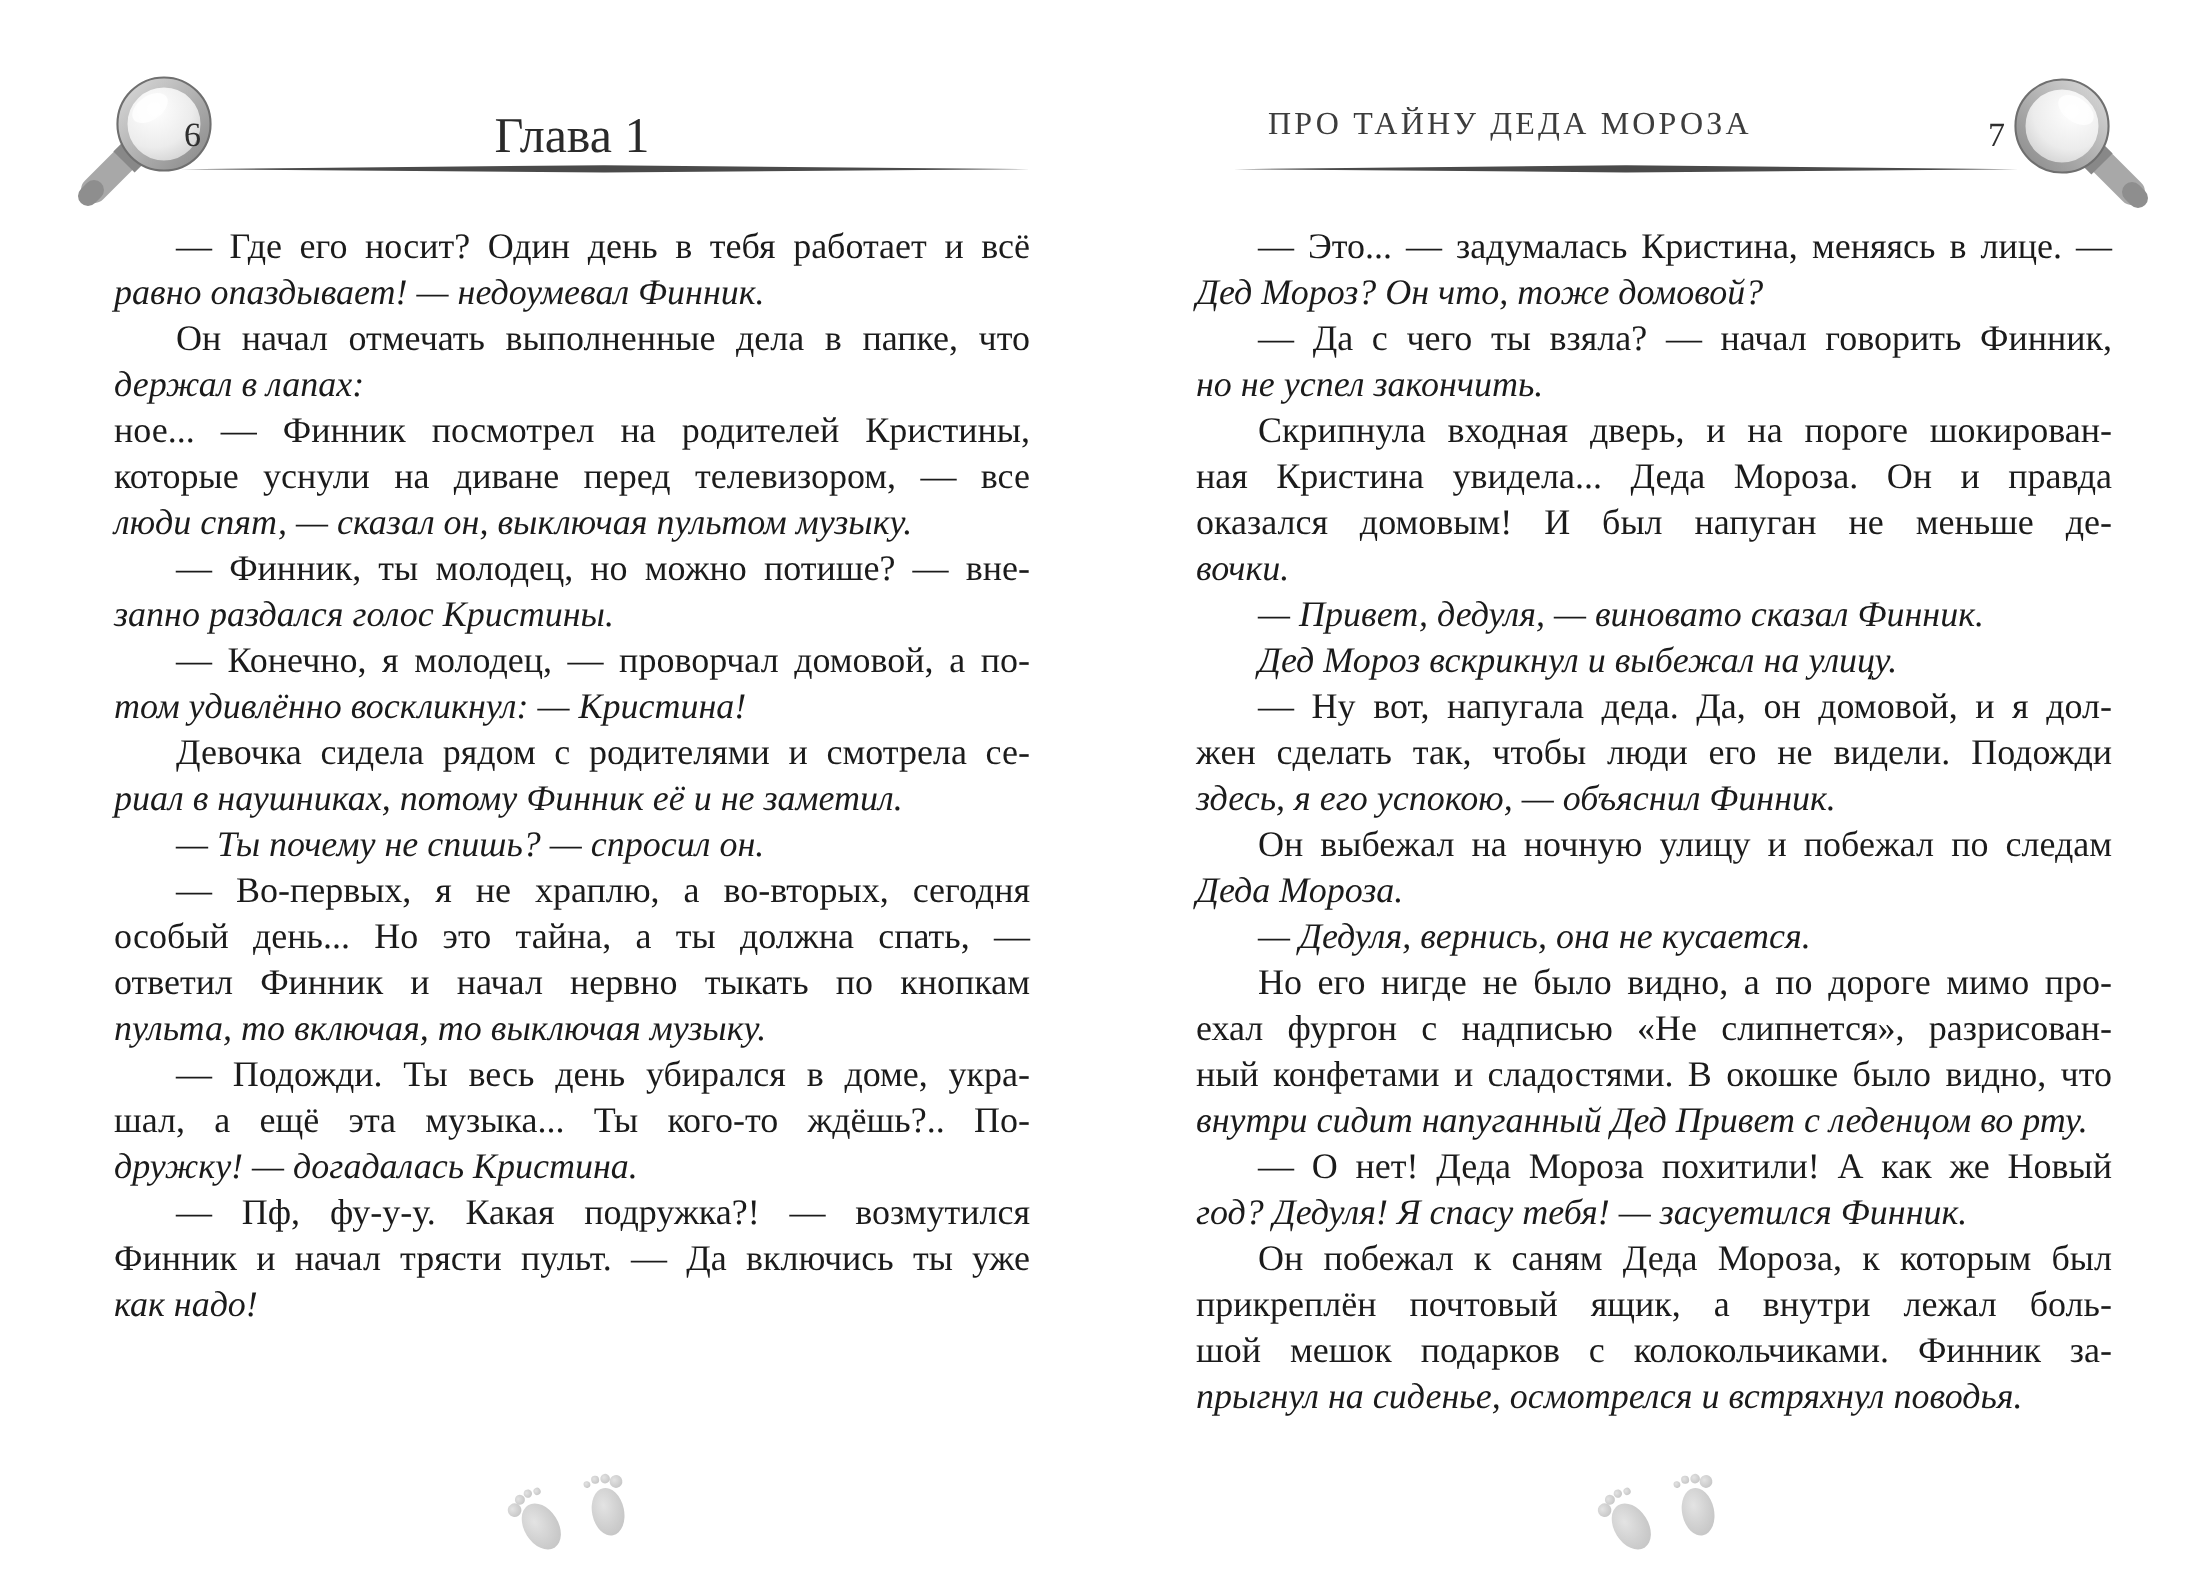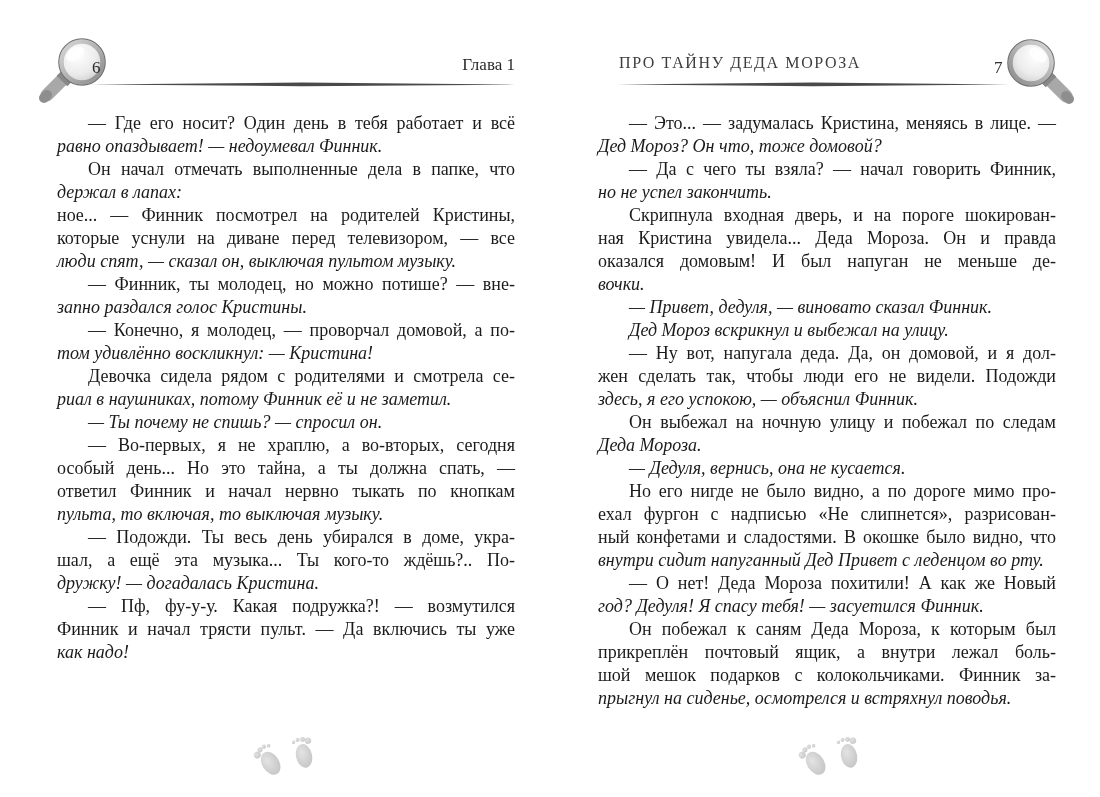--- a/index.html
+++ b/index.html
@@ -1,21 +1,21 @@
 <!DOCTYPE html>
 <html><head>
 <meta charset="utf-8">
 <style>
   html,body{margin:0;padding:0;background:#ffffff;}
   .book{position:relative;width:1100px;height:797px;background:#ffffff;overflow:hidden;
         font-family:"Liberation Serif","DejaVu Serif",serif;color:#1b1b1b;}
   .pagenum{position:absolute;font-size:17px;color:#2e2e2e;}
-  .chapter-title{position:absolute;left:57px;top:55px;width:458px;text-align:right;
-                 font-size:17px;color:#2a2a2a;}
-  .running-title{position:absolute;left:619px;top:54px;font-size:16px;letter-spacing:1.6px;
+  .chapter-title{position:absolute;left:57px;top:55px;width:458px;text-align:center;
+                 font-size:25px;color:#2a2a2a;}
+  .running-title{position:absolute;left:634px;top:54px;font-size:16px;letter-spacing:1.6px;
                  color:#3d3d3d;}
   .rule{position:absolute;height:5px;}
   .text-col{position:absolute;top:112px;width:458px;}
   .line{font-size:18px;line-height:23px;text-align:justify;text-align-last:justify;
         white-space:nowrap;}
   .line.first{padding-left:31px;}
   .line.end{text-align-last:left;font-style:italic;}
   .corner-icon{position:absolute;width:80px;height:70px;}
   .footprints{position:absolute;width:84px;height:46px;}
 </style>

